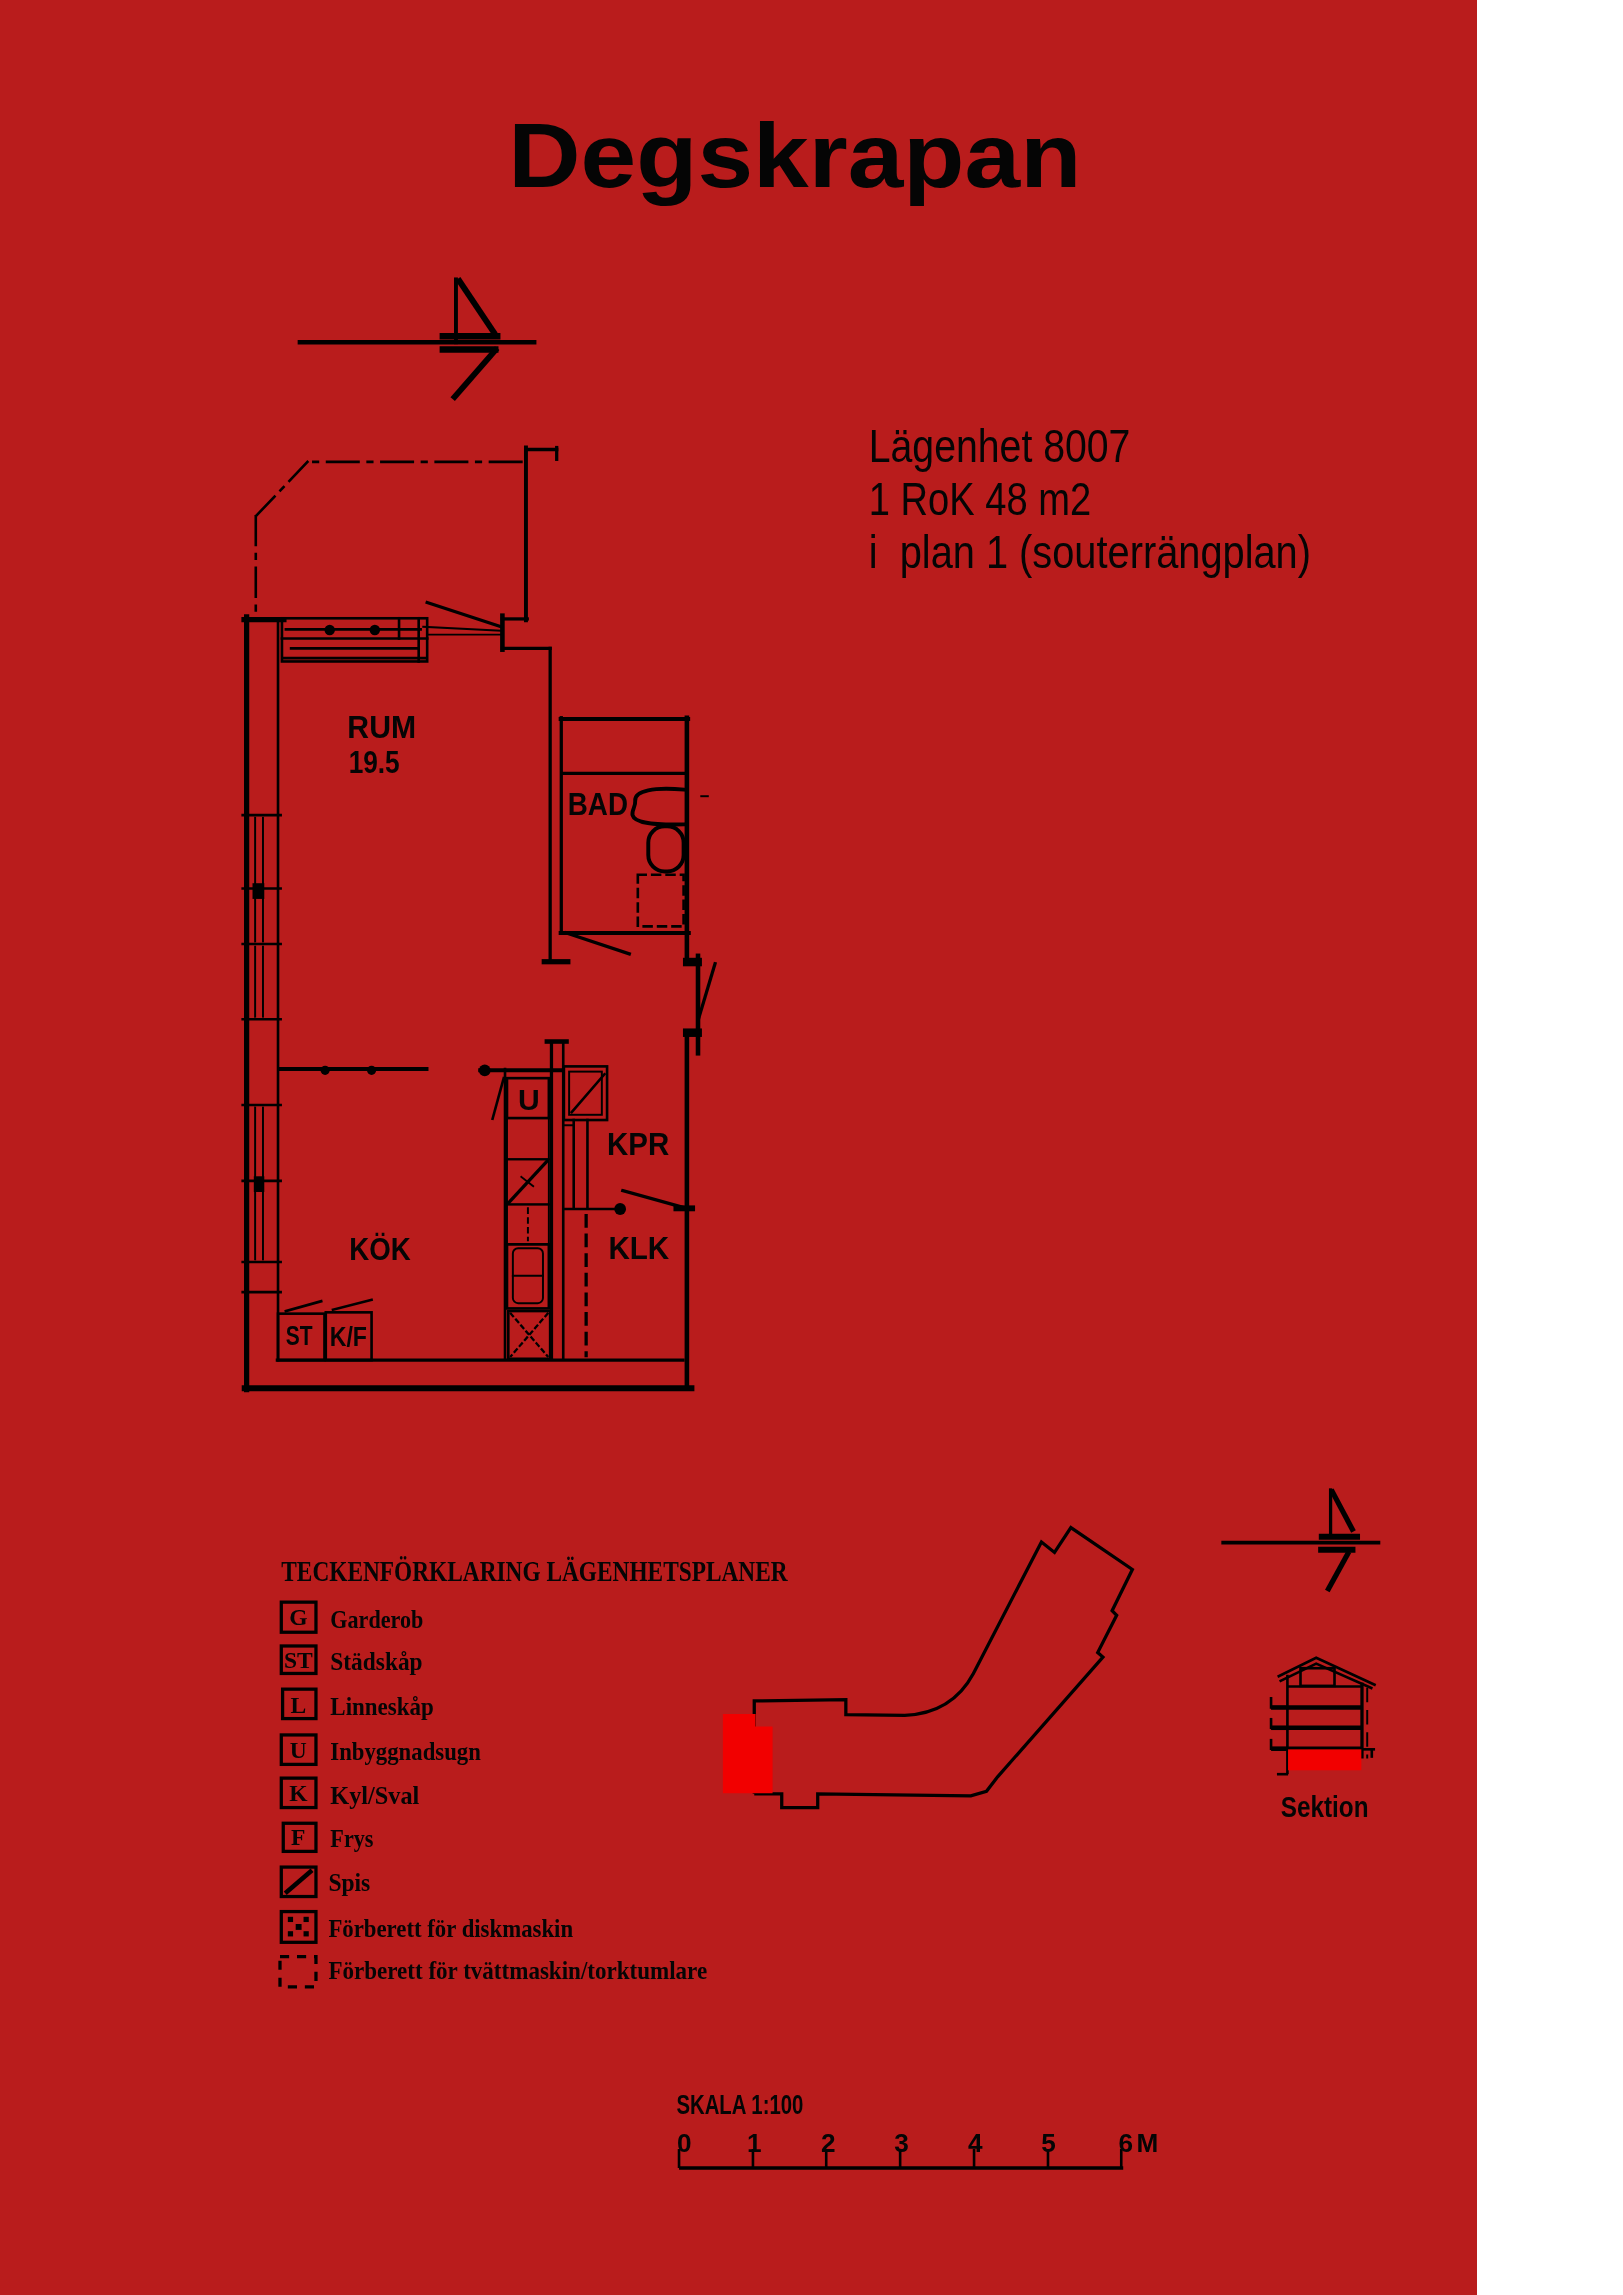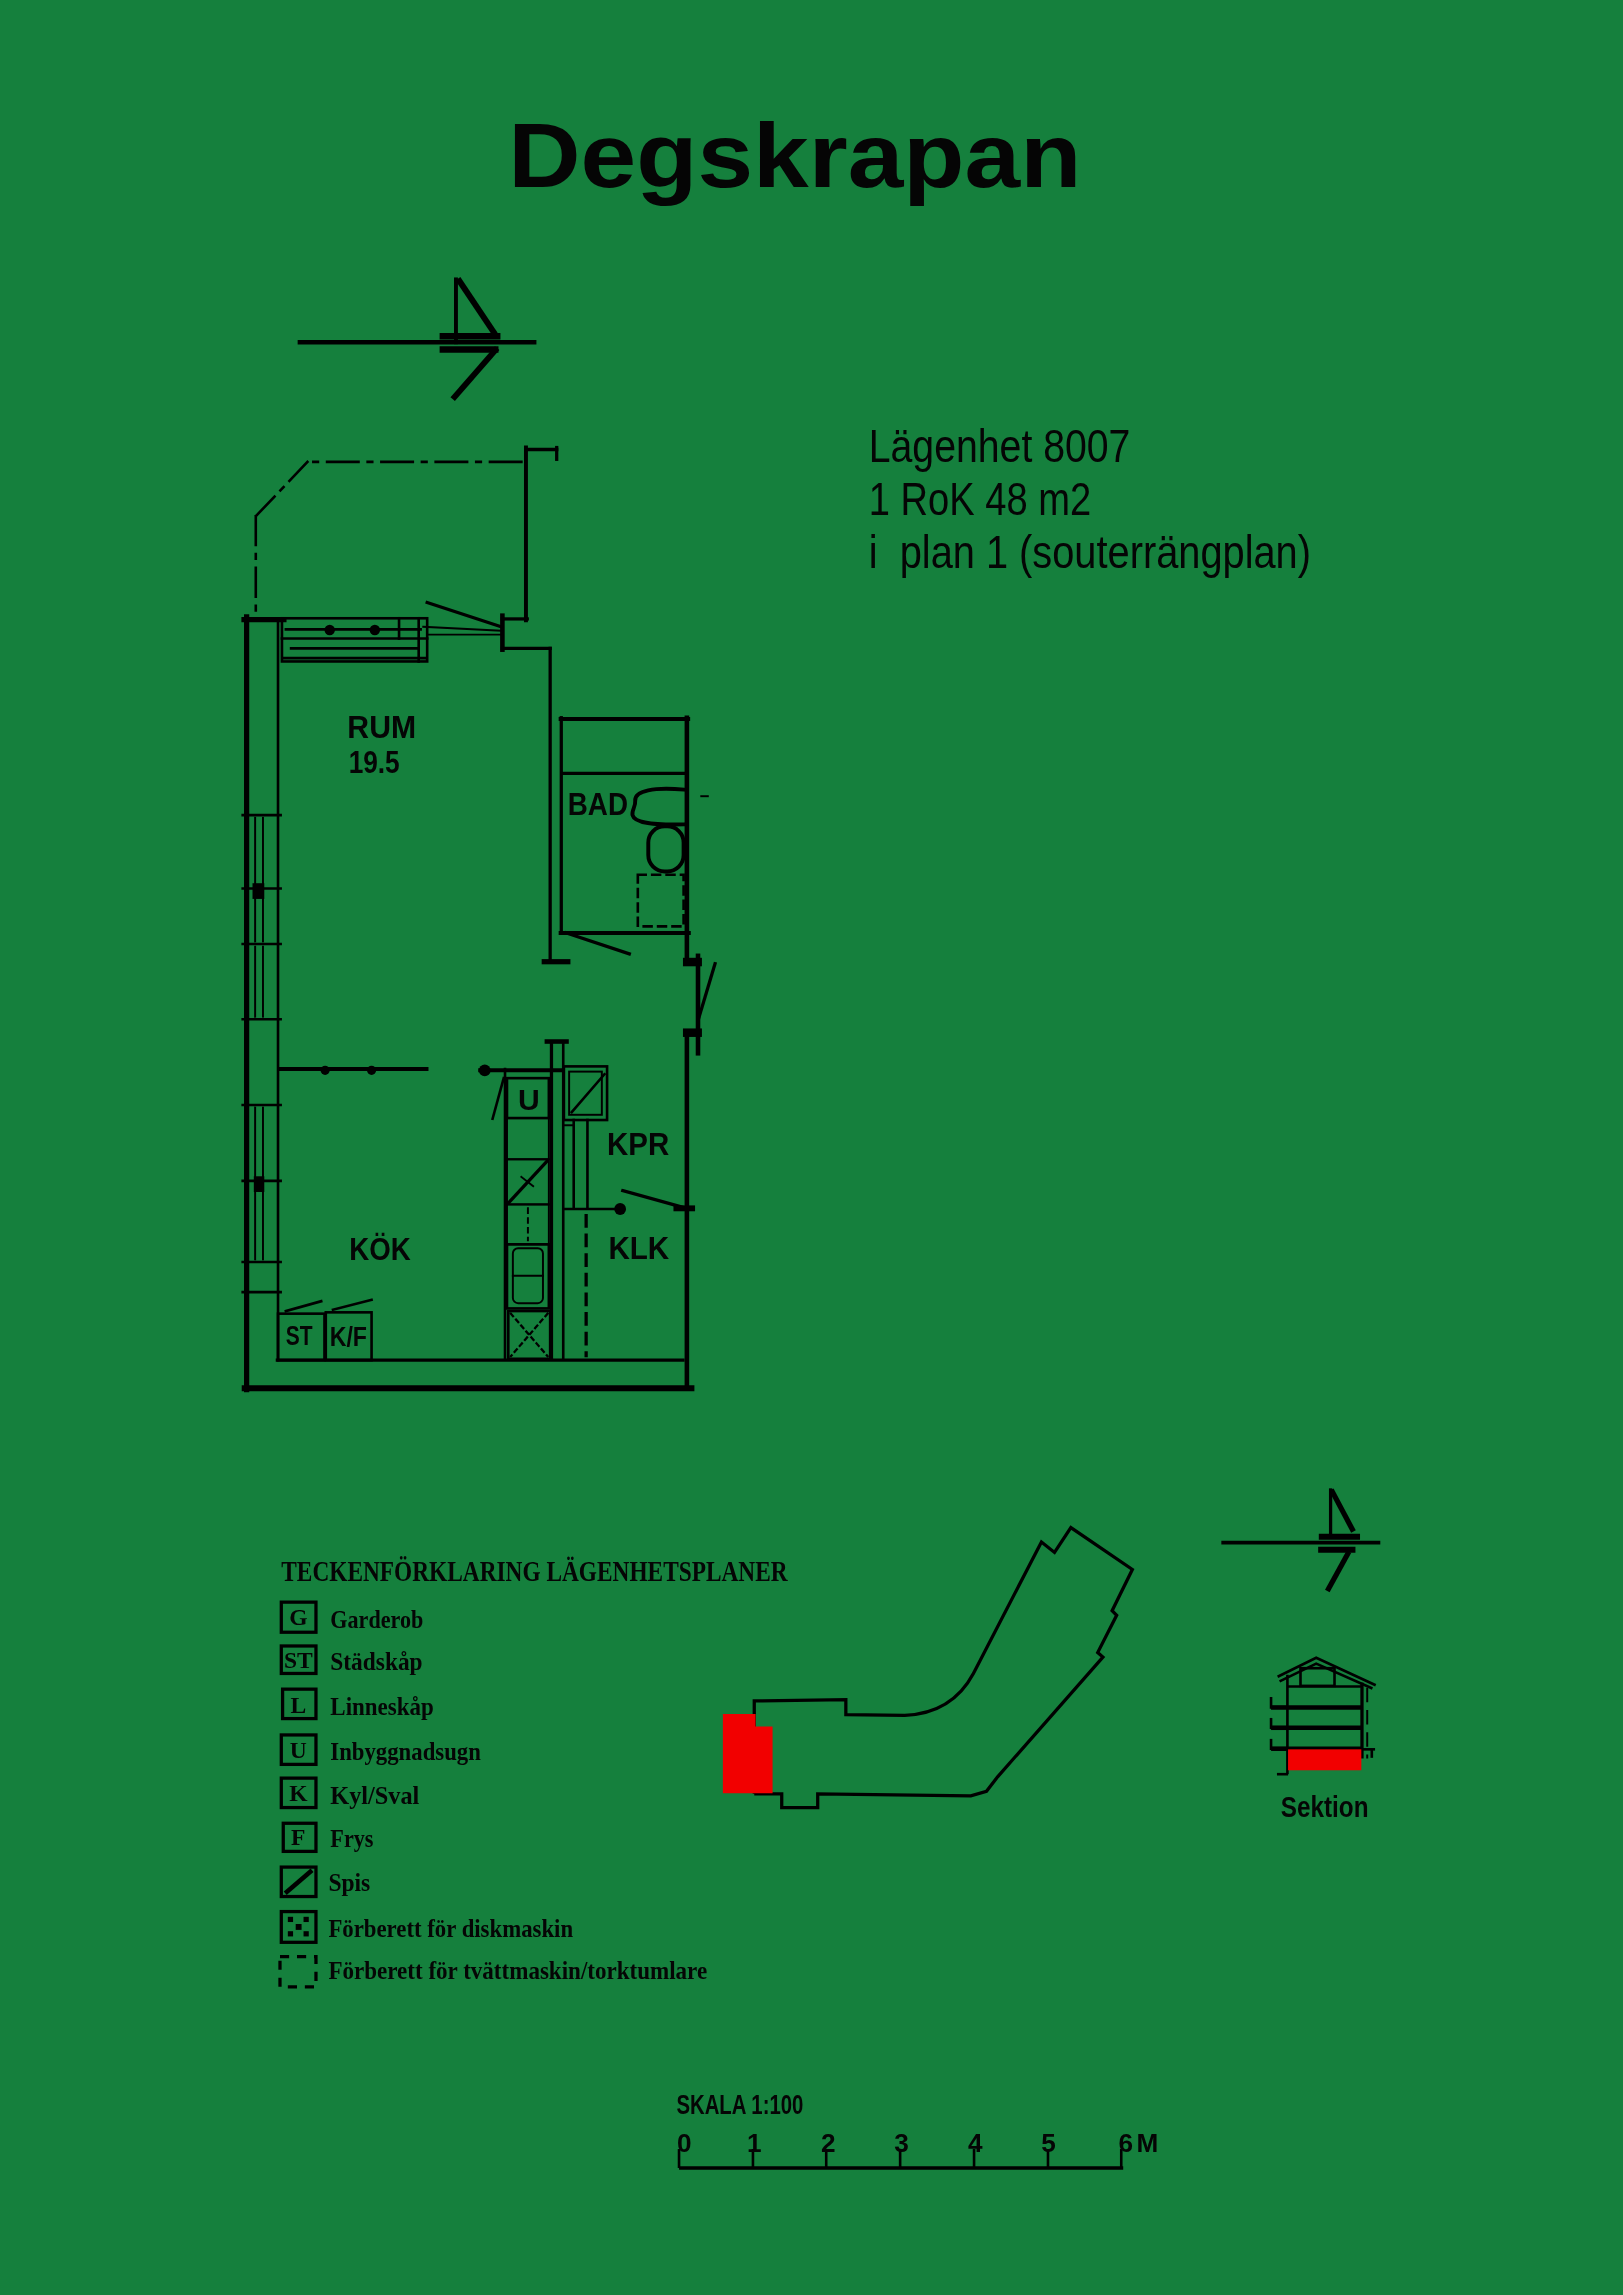--- a/index.html
+++ b/index.html
@@ -1,16 +1,16 @@
 <!DOCTYPE html>
 <html style="font-size:10.5px"><head>
 <meta charset="utf-8">
 <style>
   html,body{margin:0;padding:0;background:#fff;}
-  #page{position:relative;width:1623px;height:2295px;background:#15803d;overflow:hidden;}
+  #page{position:relative;width:1477px;height:2295px;background:#b91c1c;overflow:hidden;}
   svg{position:absolute;left:0;top:0;}
   text{fill:#050505;}
 </style>
 </head>
 <body>
 <div id="page">
 <svg width="1623" height="2295" viewBox="0 0 2481 3508">
 
 <text x="777" y="286" font-family="Liberation Sans, sans-serif" font-weight="bold" font-size="140" textLength="876" lengthAdjust="spacingAndGlyphs">Degskrapan</text>
 

